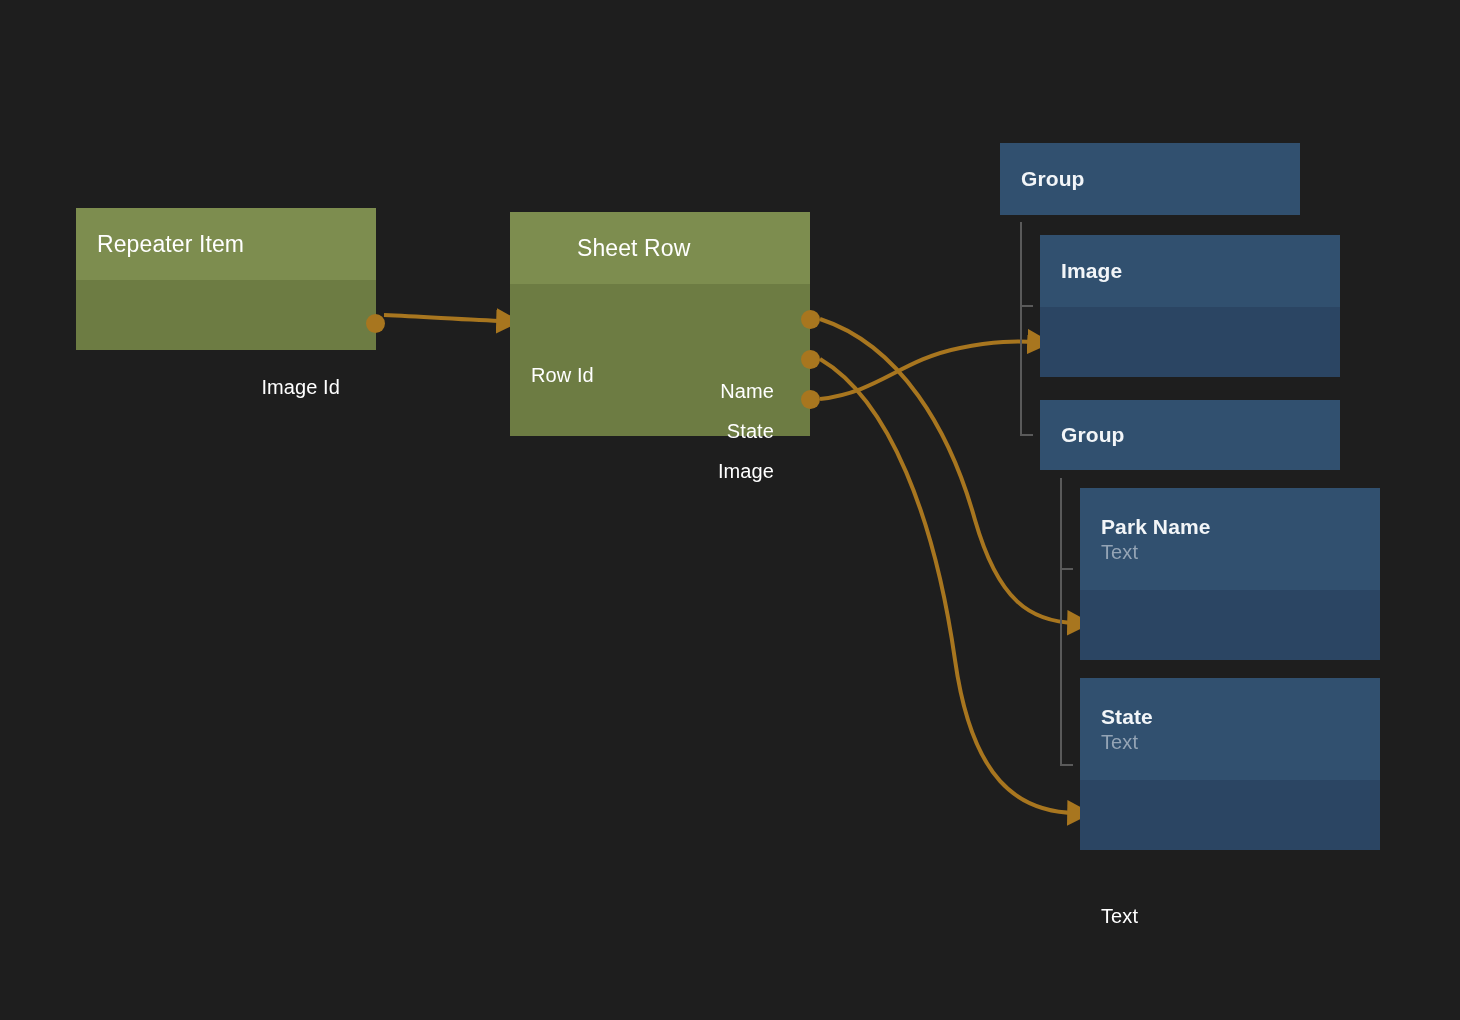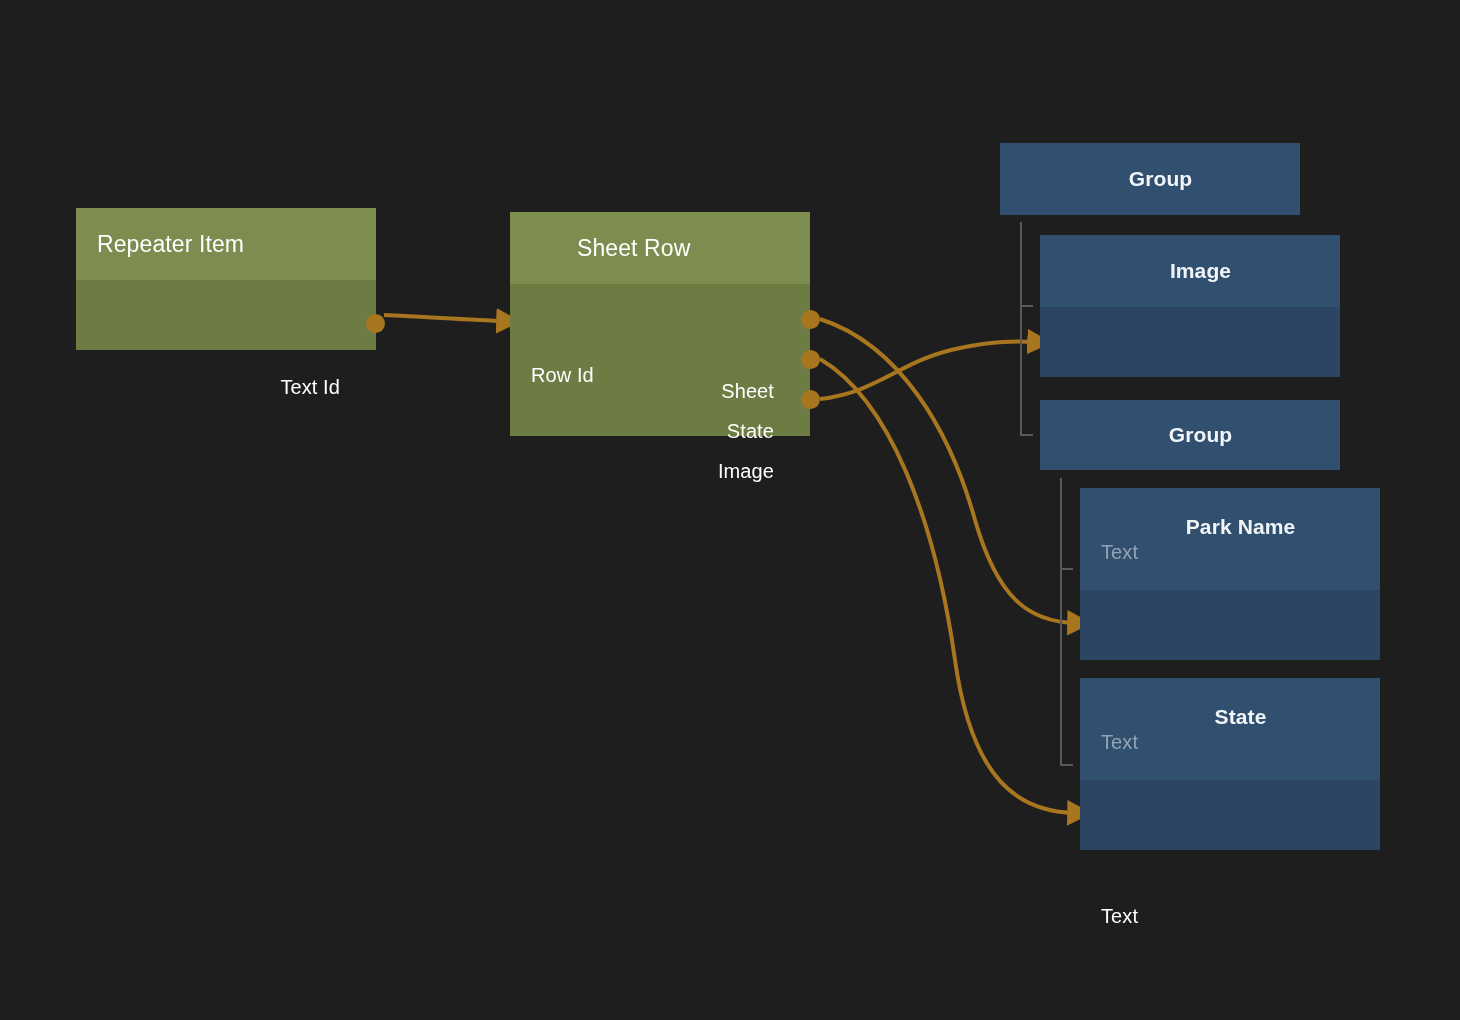--- a/index.html
+++ b/index.html
@@ -65,21 +65,20 @@
 
   
   .node.blue .node-header { background: #31506f; }
   .node.blue .node-body   { background: #2b4563; }
   .node.blue .node-title {
     color: #f2f5f8;
     font-size: 21px;
     font-weight: 600;
     padding-left: 21px;
     letter-spacing: .1px;
-    text-align: center;
   }
   .node.blue .node-subtitle {
     color: #94a4b5;
     font-size: 20px;
     font-weight: 400;
     padding-left: 21px;
     margin-top: 2px;
     letter-spacing: .1px;
   }
   .node.blue.plain .node-header { background: #31506f; }
@@ -139,32 +138,32 @@
 
   <div class="rail v" style="left:1060px; top:478px; height:288px;"></div>
   <div class="rail h" style="left:1060px; top:568px; width:13px;"></div>
   <div class="rail h" style="left:1060px; top:764px; width:13px;"></div>
 
   <div class="node green" style="left:76px; top:208px; width:300px; height:142px;">
     <div class="node-header" style="height:72px;">
       <div class="node-title">Repeater Item</div>
     </div>
     <div class="node-body" style="height:70px;">
-      <div class="port out" style="top:96px;">Text Id</div>
+      <div class="port out" style="top:96px;">Image Id</div>
     </div>
     <div class="port-dot" style="left:290px; top:106px;"></div>
   </div>
 
   <div class="node green" style="left:510px; top:212px; width:300px; height:224px;">
     <div class="node-header" style="height:72px;padding-left:46px;">
       <div class="node-title">Sheet Row</div>
     </div>
     <div class="node-body" style="height:152px;">
       <div class="port in" style="top:80px;">Row Id</div>
-      <div class="port out" style="top:96px;">Sheet</div>
+      <div class="port out" style="top:96px;">Name</div>
       <div class="port out" style="top:136px;">State</div>
       <div class="port out" style="top:176px;">Image</div>
     </div>
     <div class="port-dot" style="left:291px; top:98px;"></div>
     <div class="port-dot" style="left:291px; top:138px;"></div>
     <div class="port-dot" style="left:291px; top:178px;"></div>
   </div>
 
   <div class="node blue plain" style="left:1000px; top:143px; width:300px; height:72px;">
     <div class="node-header" style="height:72px;">

